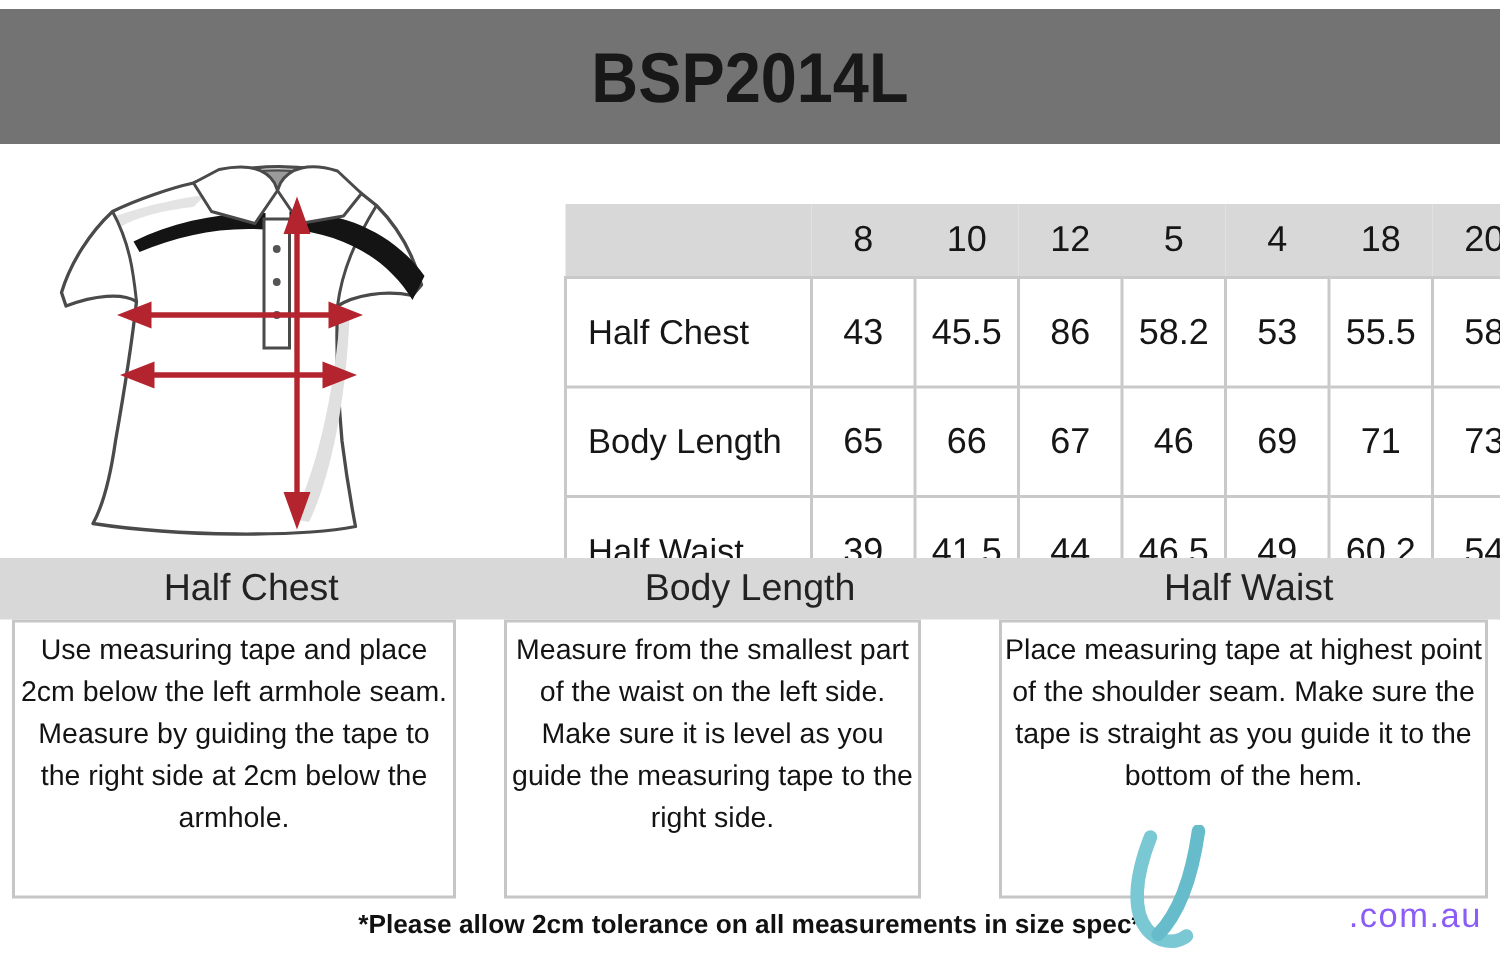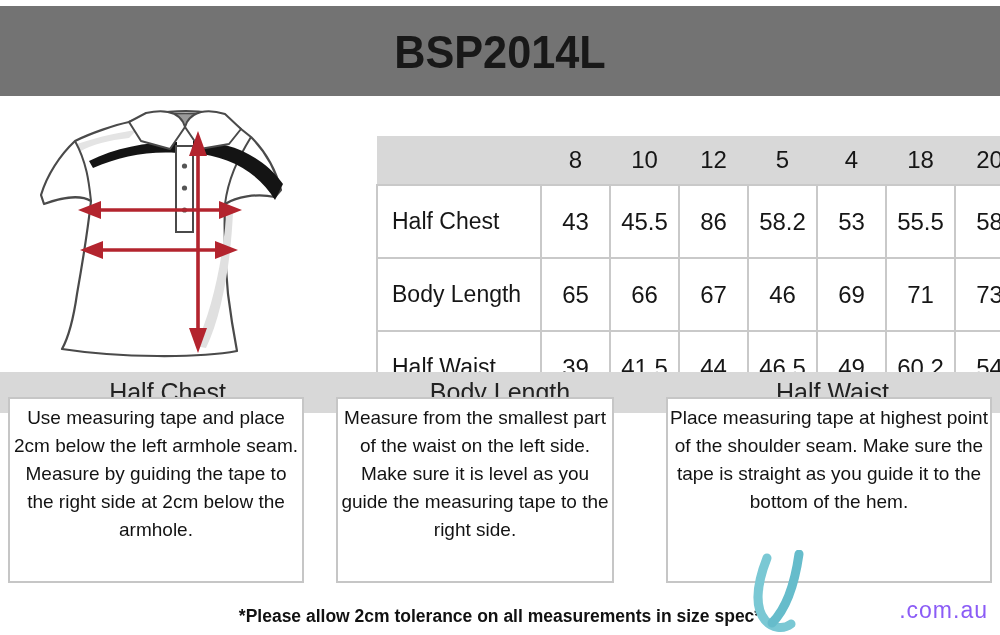--- a/index.html
+++ b/index.html
@@ -40,21 +40,21 @@
   .guide-header-bar{
     position:absolute;left:0;top:372px;width:1000px;height:41px;background:#d8d8d8;
   }
   .guide-header{
     position:absolute;top:0;height:41px;display:flex;align-items:center;justify-content:center;
     font-size:25px;color:#222;
   }
   .guide-header:nth-child(1){left:0;width:335px;}
   .guide-header:nth-child(2){left:335px;width:330px;}
   .guide-header:nth-child(3){left:665px;width:335px;}
-  .guide-boxes{position:absolute;left:0;top:397px;width:1000px;height:190px;}
+  .guide-boxes{position:absolute;left:0;top:413px;width:1000px;height:190px;}
   .guide-box{
     position:absolute;top:0;height:186px;border:2px solid #c6c6c6;background:#fff;
     box-sizing:border-box;display:flex;align-items:flex-start;justify-content:center;
     text-align:center;font-size:19px;line-height:28px;color:#131313;padding:5px 2px;
   }
   .guide-box:nth-child(1){left:8px;width:296px;}
   .guide-box:nth-child(2){left:336px;width:278px;}
   .guide-box:nth-child(3){left:666px;width:326px;}
   
   .tolerance-note{

